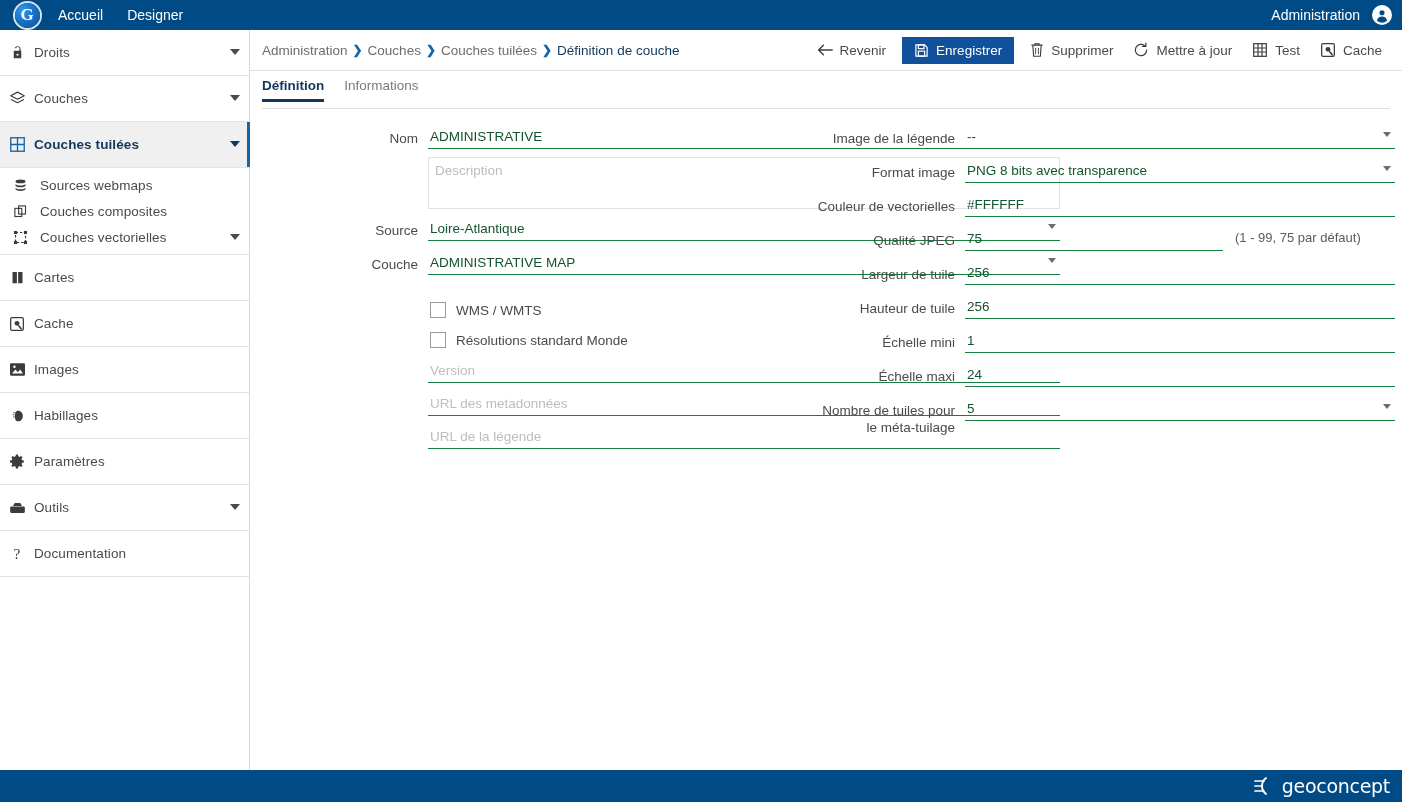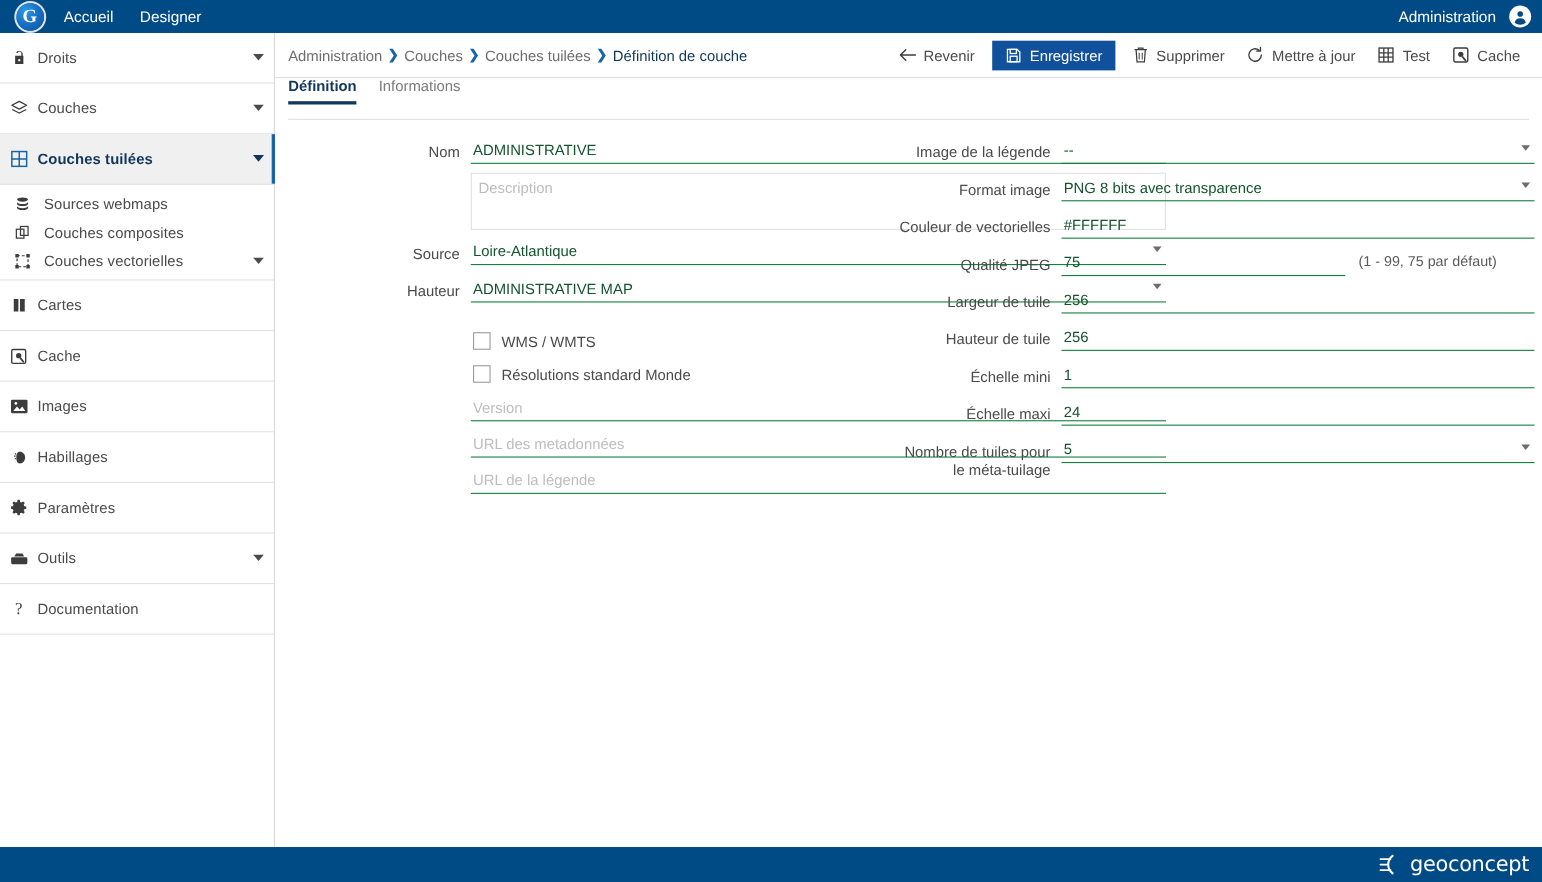--- a/index.html
+++ b/index.html
@@ -123,21 +123,21 @@
     font-family: "Liberation Sans", sans-serif;
   }
   .tool-btn .ti { display: flex; align-items: center; color: #3c3c3c; }
   .tool-btn.primary {
     background: #11519b; color: #ffffff; padding: 6px 12px; margin: 0 6px;
   }
   .tool-btn.primary .ti { color: #ffffff; }
 
   
   #tabs {
-    display: flex; align-items: flex-start; height: 38px;
+    display: flex; align-items: center; height: 38px;
     padding-left: 12px;
     position: relative;
   }
   #tabs::after {
     content: ""; position: absolute; left: 12px; right: 12px; bottom: 0;
     height: 1px; background: #e0e0e0;
   }
   .tab {
     font-size: 13.5px; color: #7a7a7a; padding: 0 10px 9px 0;
     margin-right: 10px; cursor: pointer; position: relative;
@@ -505,21 +505,21 @@
 
       <div class="frow" style="margin-top:6px">
         <div class="flabel">Source</div>
         <div class="fctrl sel-wrap">
           <input class="uline" type="text" readonly="" value="Loire-Atlantique" style="">
           <span class="sel-arrow"></span>
         </div>
       </div>
 
       <div class="frow" style="margin-top:8px">
-        <div class="flabel">Hauteur</div>
+        <div class="flabel">Couche</div>
         <div class="fctrl sel-wrap">
           <input class="uline" type="text" readonly="" value="ADMINISTRATIVE MAP" style="">
           <span class="sel-arrow"></span>
         </div>
       </div>
 
       <div class="frow" style="margin-top:20px">
         <div class="flabel"></div>
         <div class="fctrl">
           <div class="cbrow">

